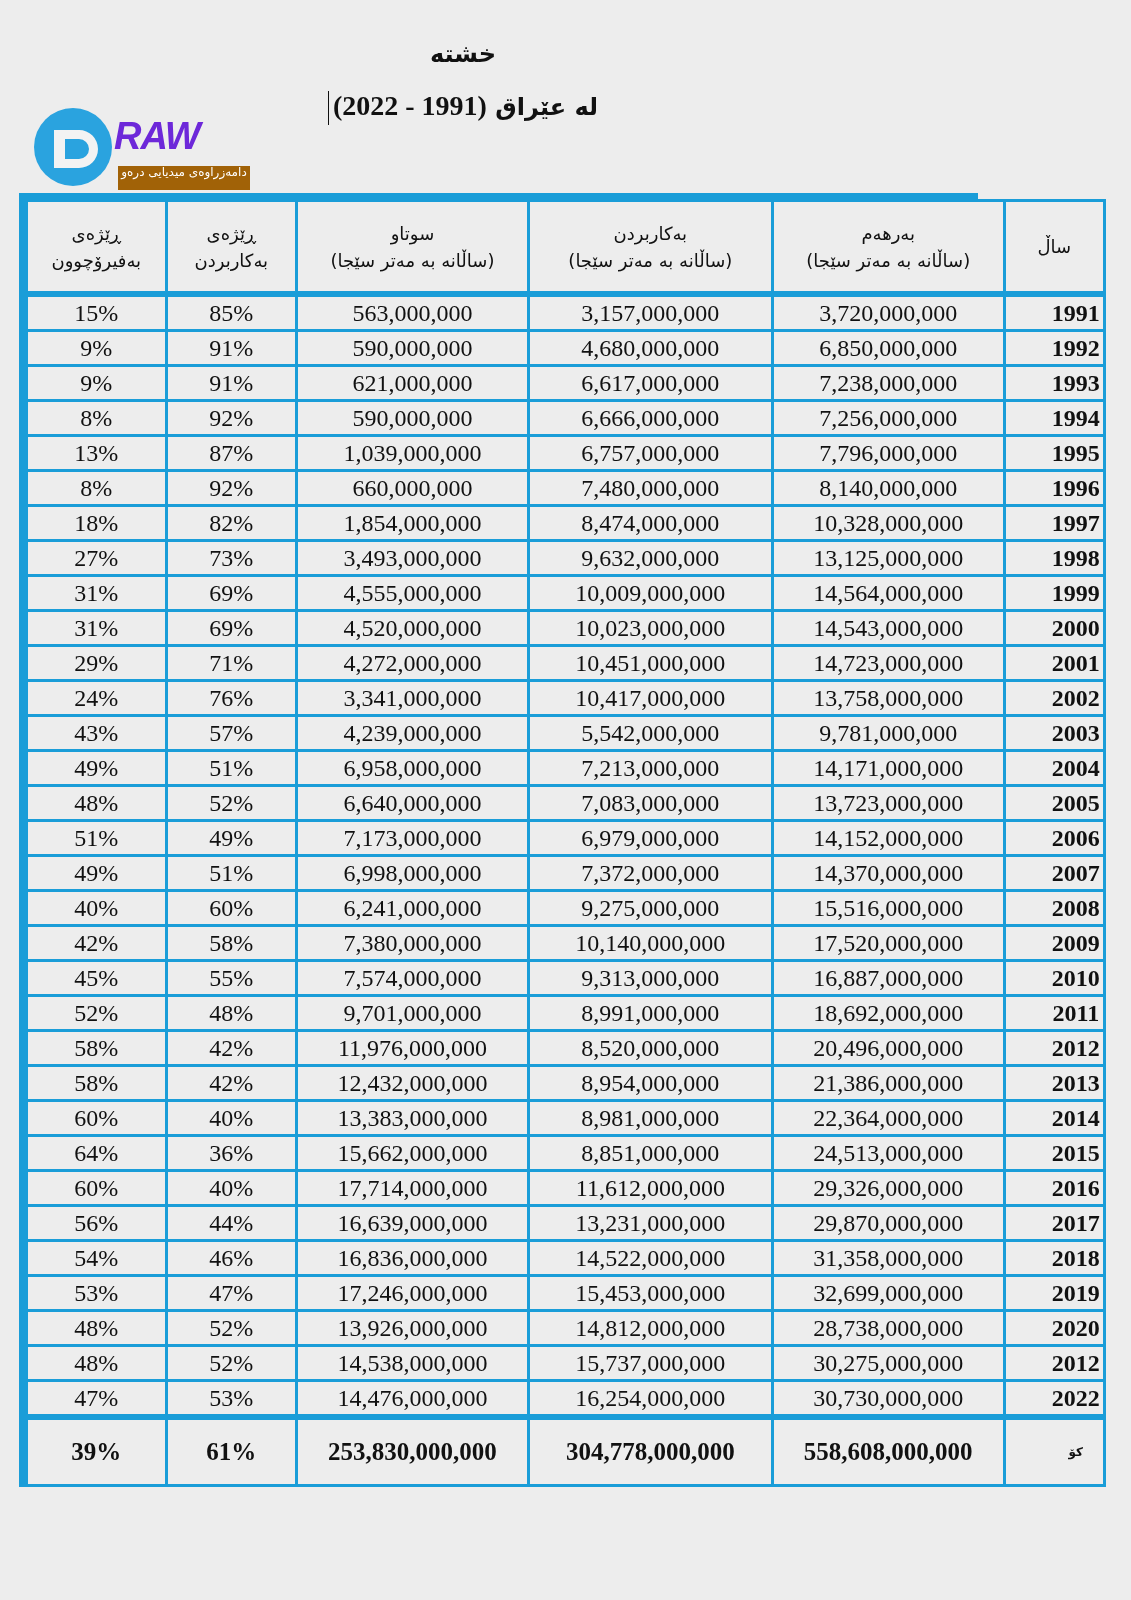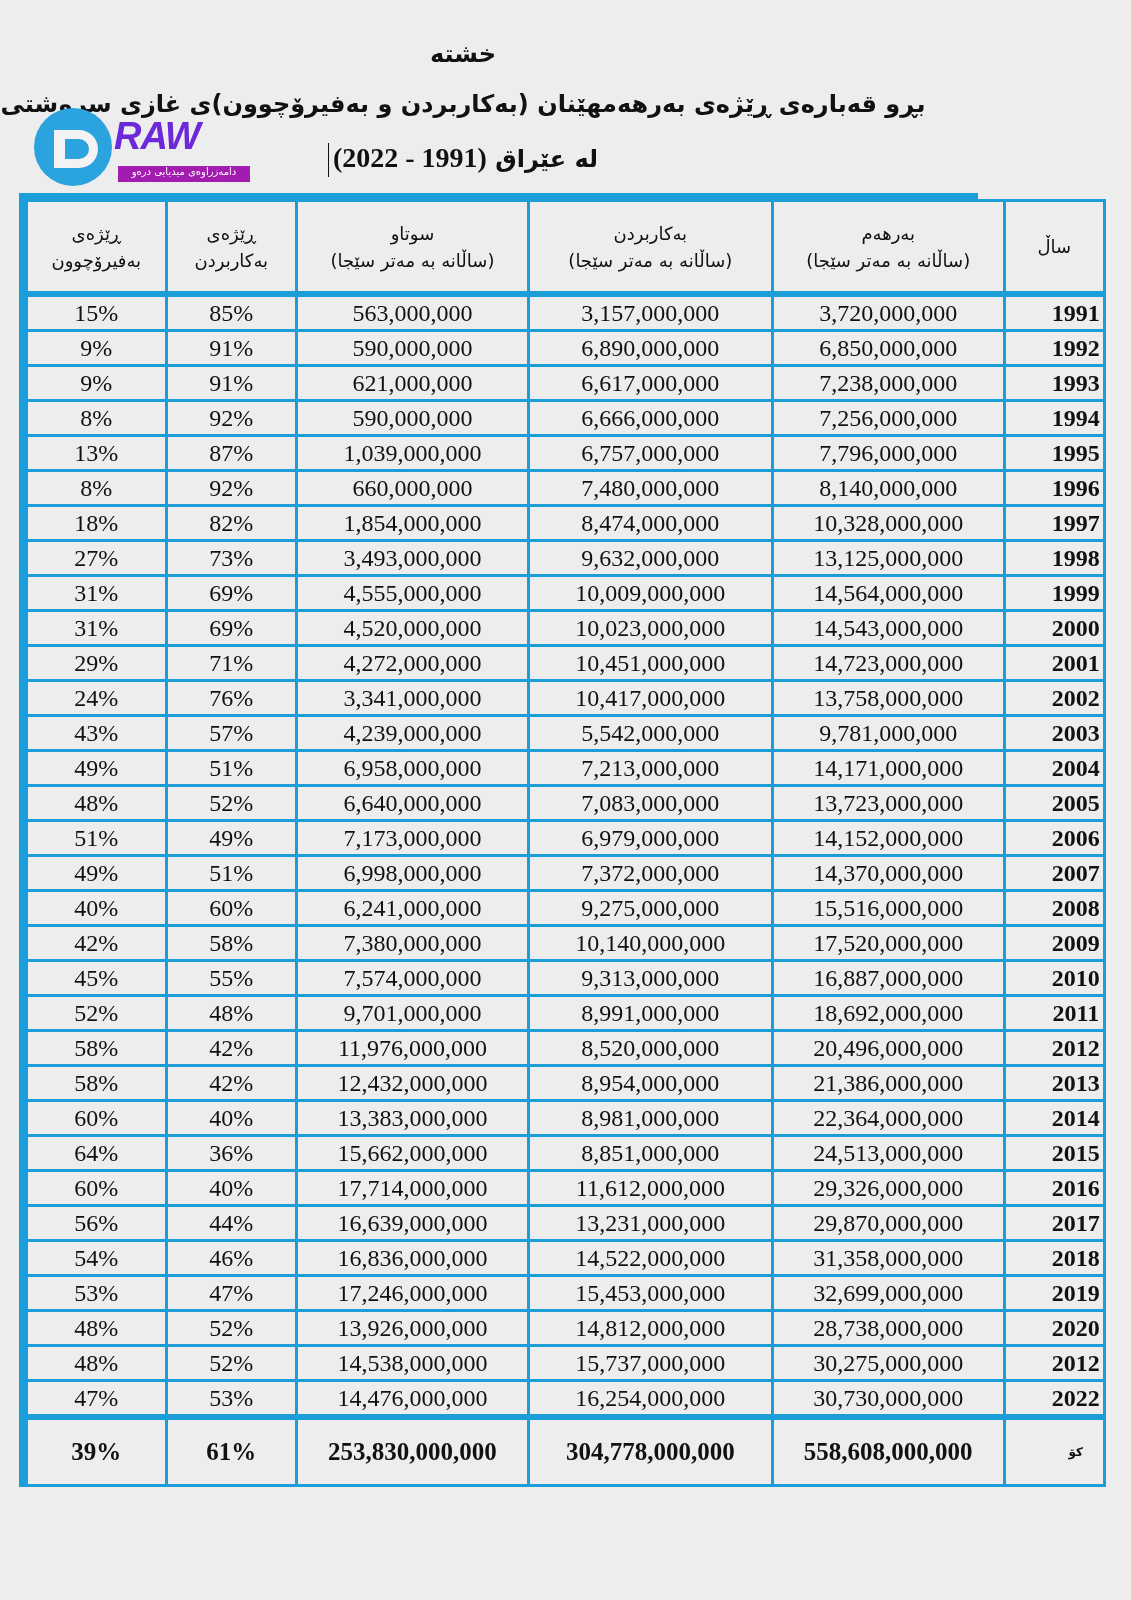--- a/index.html
+++ b/index.html
@@ -11,42 +11,41 @@
   .t1 { font-family:"DejaVu Sans", sans-serif; font-weight:bold; font-size:24px; line-height:48px; }
   .t2 { font-family:"DejaVu Sans", sans-serif; font-weight:bold; font-size:24px; line-height:52px; }
   .t3 { font-family:"DejaVu Sans", sans-serif; font-weight:bold; font-size:24px; line-height:56px; }
   .t3 .yr { font-family:"Liberation Serif", serif; font-size:28px; }
   .caret { display:inline-block; width:1px; height:34px; background:#111; vertical-align:middle; margin-right:4px; }
 
   .logo { position:absolute; left:34px; top:108px; width:220px; height:80px; }
   .logo .circle { position:absolute; left:0; top:0; width:78px; height:78px; border-radius:50%; background:#2aa3df; }
   .logo .dshape { position:absolute; left:20px; top:22px; width:44px; height:38px; border:9px solid #f3f3f3; border-left-width:11px; border-radius:0 22px 22px 0; box-sizing:border-box; background:#2aa3df; }
   .logo .raw { position:absolute; left:80px; top:9px; font-family:"Liberation Sans", sans-serif; font-weight:bold; font-style:italic; font-size:38px; color:#6d28d9; letter-spacing:-1px; line-height:38px; }
-  .logo .tag { position:absolute; left:84px; top:58px; width:132px; height:16px; background:#a21caf; color:#fff; font-size:10px; line-height:12px; text-align:center; direction:rtl; }
+  .logo .tag { position:absolute; left:84px; top:58px; width:132px; height:24px; background:#a16207; color:#fff; font-size:12px; line-height:12px; text-align:center; direction:rtl; }
 
   .tbl-wrap { position:absolute; left:19px; top:193px; width:959px; height:1294px; background:#1a9dd8; }
   table {
     position:absolute; left:6px; top:6px; width:1081px; height:1282px;
     border-collapse:separate; border-spacing:3px; background:#1a9dd8; direction:rtl; table-layout:fixed;
   }
   td, th { background:#ededed; text-align:center; vertical-align:middle; padding:0; }
   th { font-family:"DejaVu Sans", sans-serif; font-weight:normal; font-size:18px; line-height:27px; height:89px; }
   .sep td { height:2px; background:#ededed; }
   .sep { line-height:0; }
   td { font-family:"Liberation Serif", serif; font-size:24px; height:32px; line-height:32px; }
   td.year { font-weight:bold;padding-left:43px; }
   tr.total td { font-weight:bold; height:64px; font-size:25px; }
   tr.total td.year { font-family:"DejaVu Sans", sans-serif; font-size:12px; }
 </style>
 </head>
 <body>
 
 <div class="title-block">
   <div class="t1">خشتە</div>
-  <div class="t2">بڕو قەبارەی ڕێژەی بەرهەمهێنان (بەکاربردن و بەفیرۆچوون)ی غازی سروشتی</div>
   <div class="t3">
     <span>لە عێراق </span><span class="yr">(1991 - 2022)</span><span class="caret"></span>
   </div>
 </div>
 
 <div class="logo">
   <div class="circle"></div>
   <div class="dshape"></div>
   <div class="raw">RAW</div>
   <div class="tag">دامەزراوەی میدیایی درەو</div>
@@ -85,21 +84,21 @@
           <td class="year">1991</td>
           <td>3,720,000,000</td>
           <td>3,157,000,000</td>
           <td>563,000,000</td>
           <td>85%</td>
           <td>15%</td>
         </tr>
         <tr>
           <td class="year">1992</td>
           <td>6,850,000,000</td>
-          <td>6,890,000,000</td>
+          <td>4,680,000,000</td>
           <td>590,000,000</td>
           <td>91%</td>
           <td>9%</td>
         </tr>
         <tr>
           <td class="year">1993</td>
           <td>7,238,000,000</td>
           <td>6,617,000,000</td>
           <td>621,000,000</td>
           <td>91%</td>

